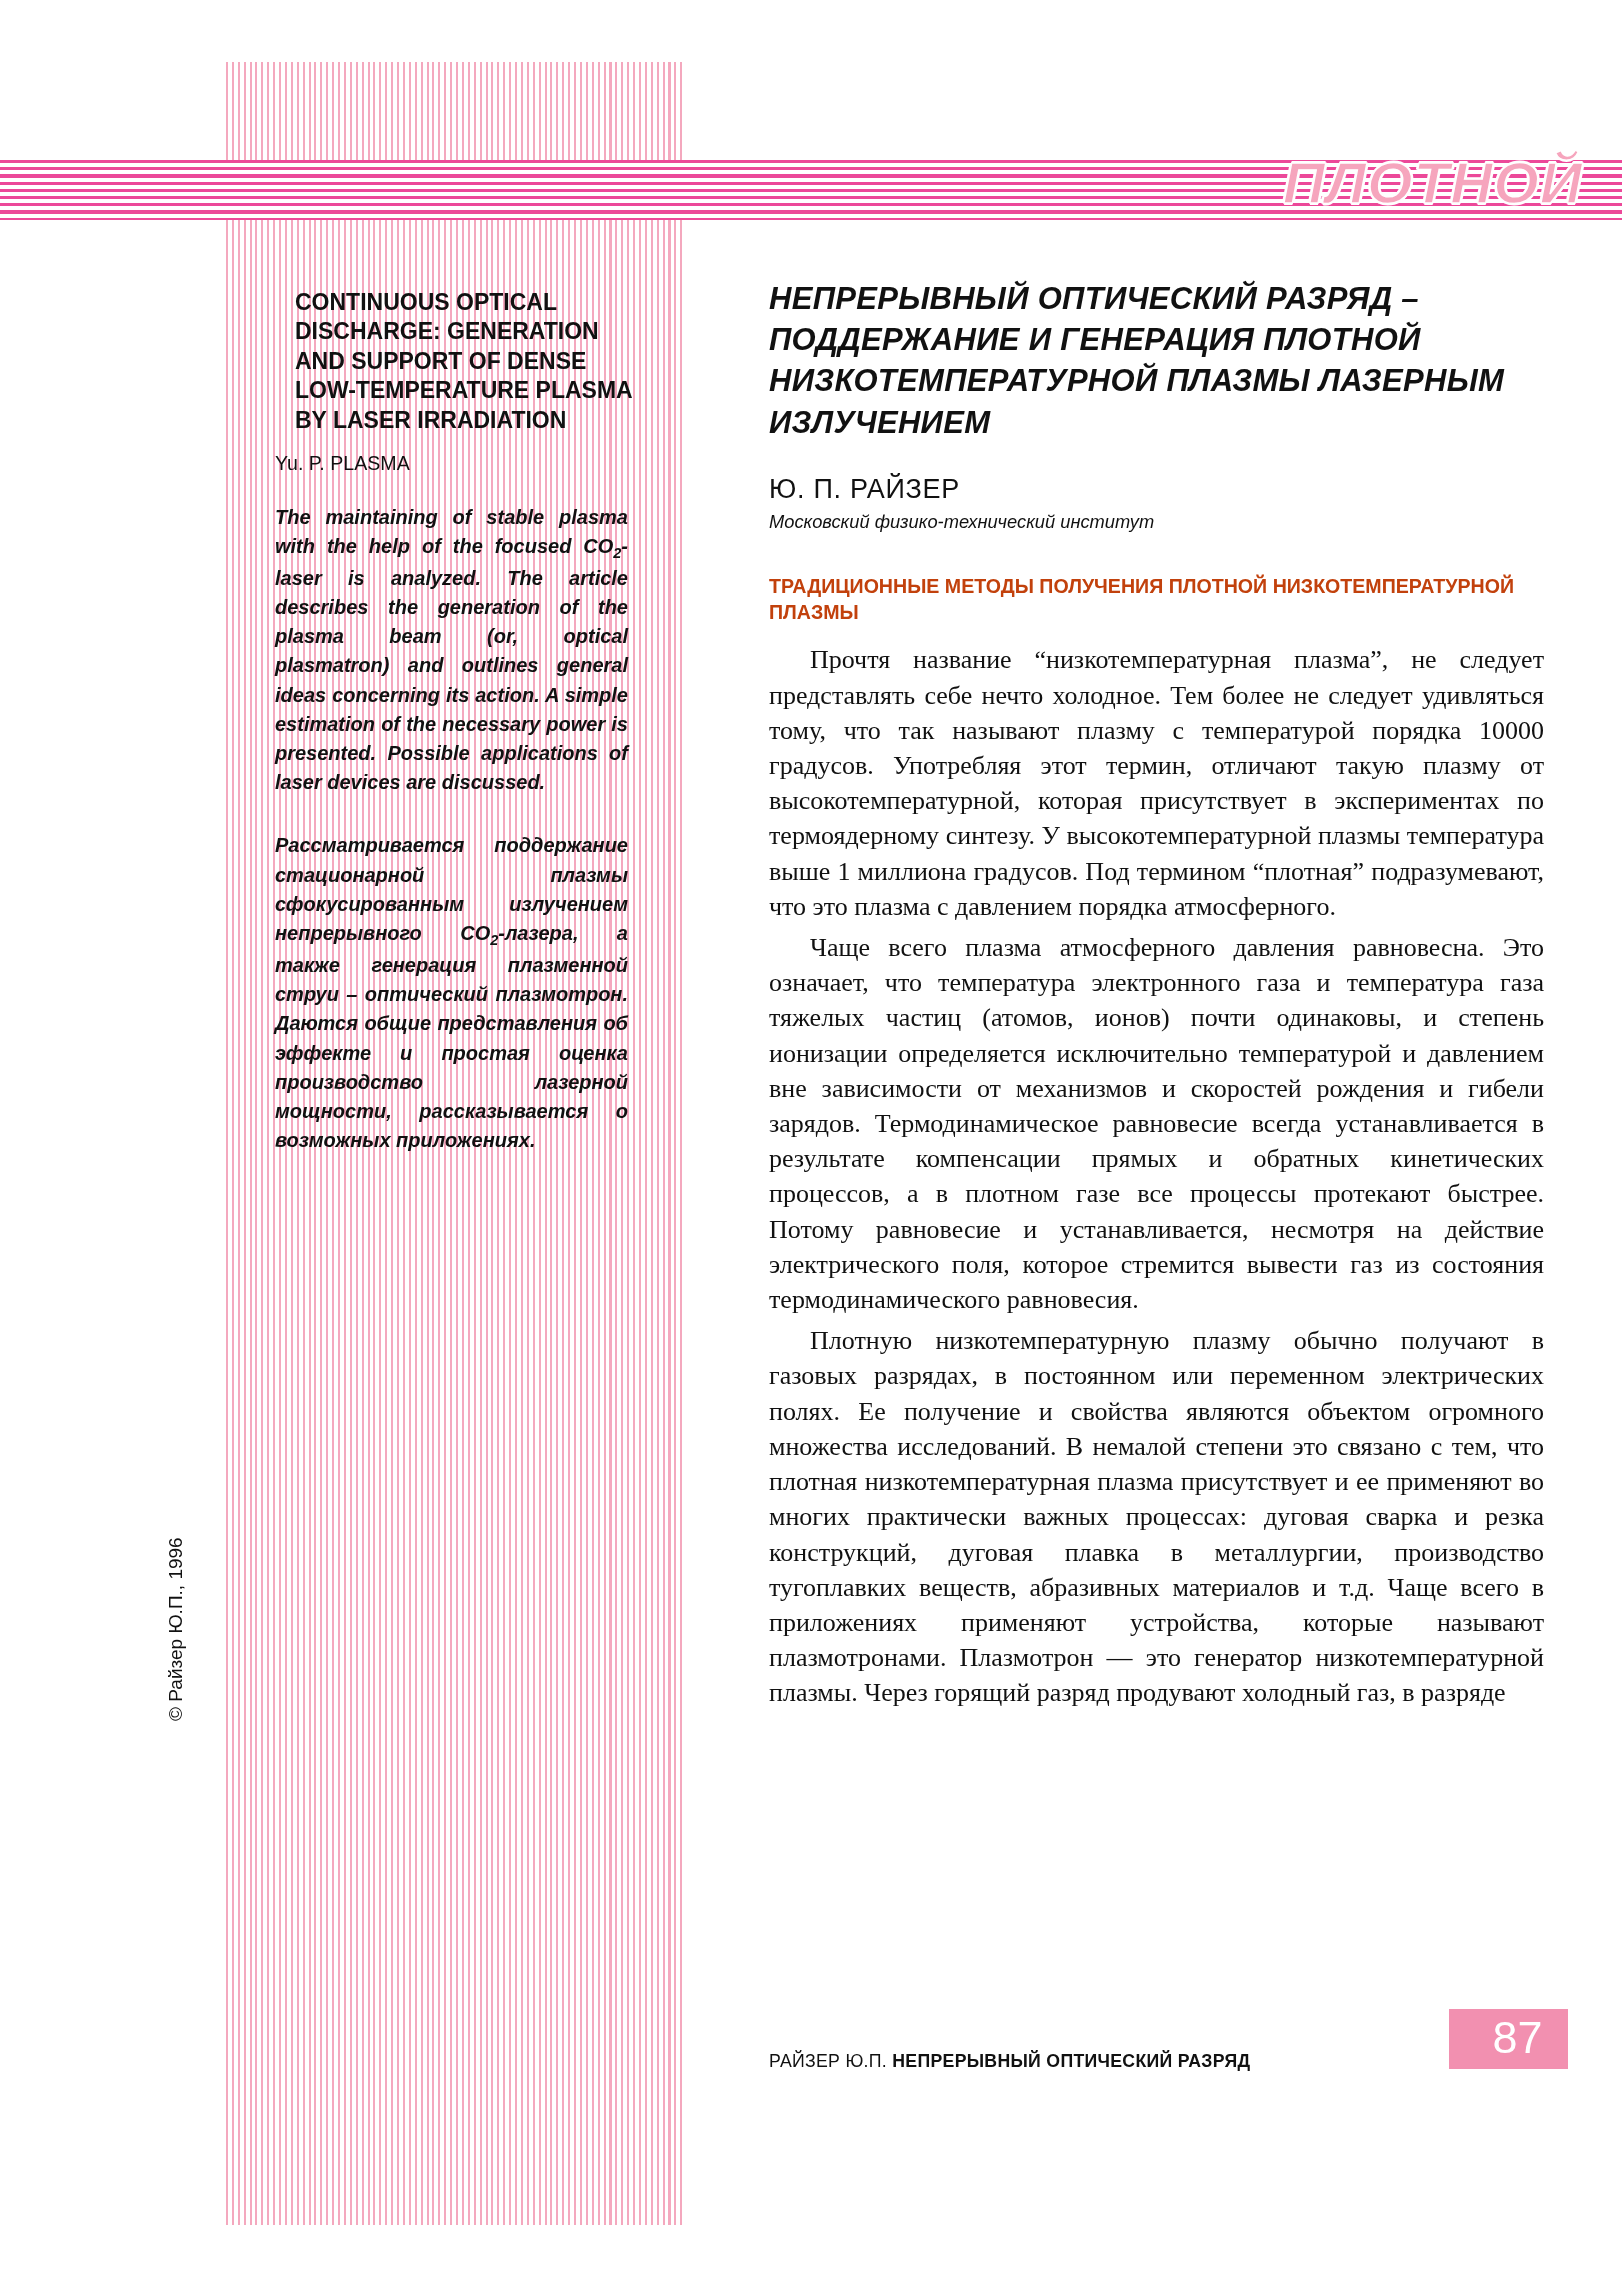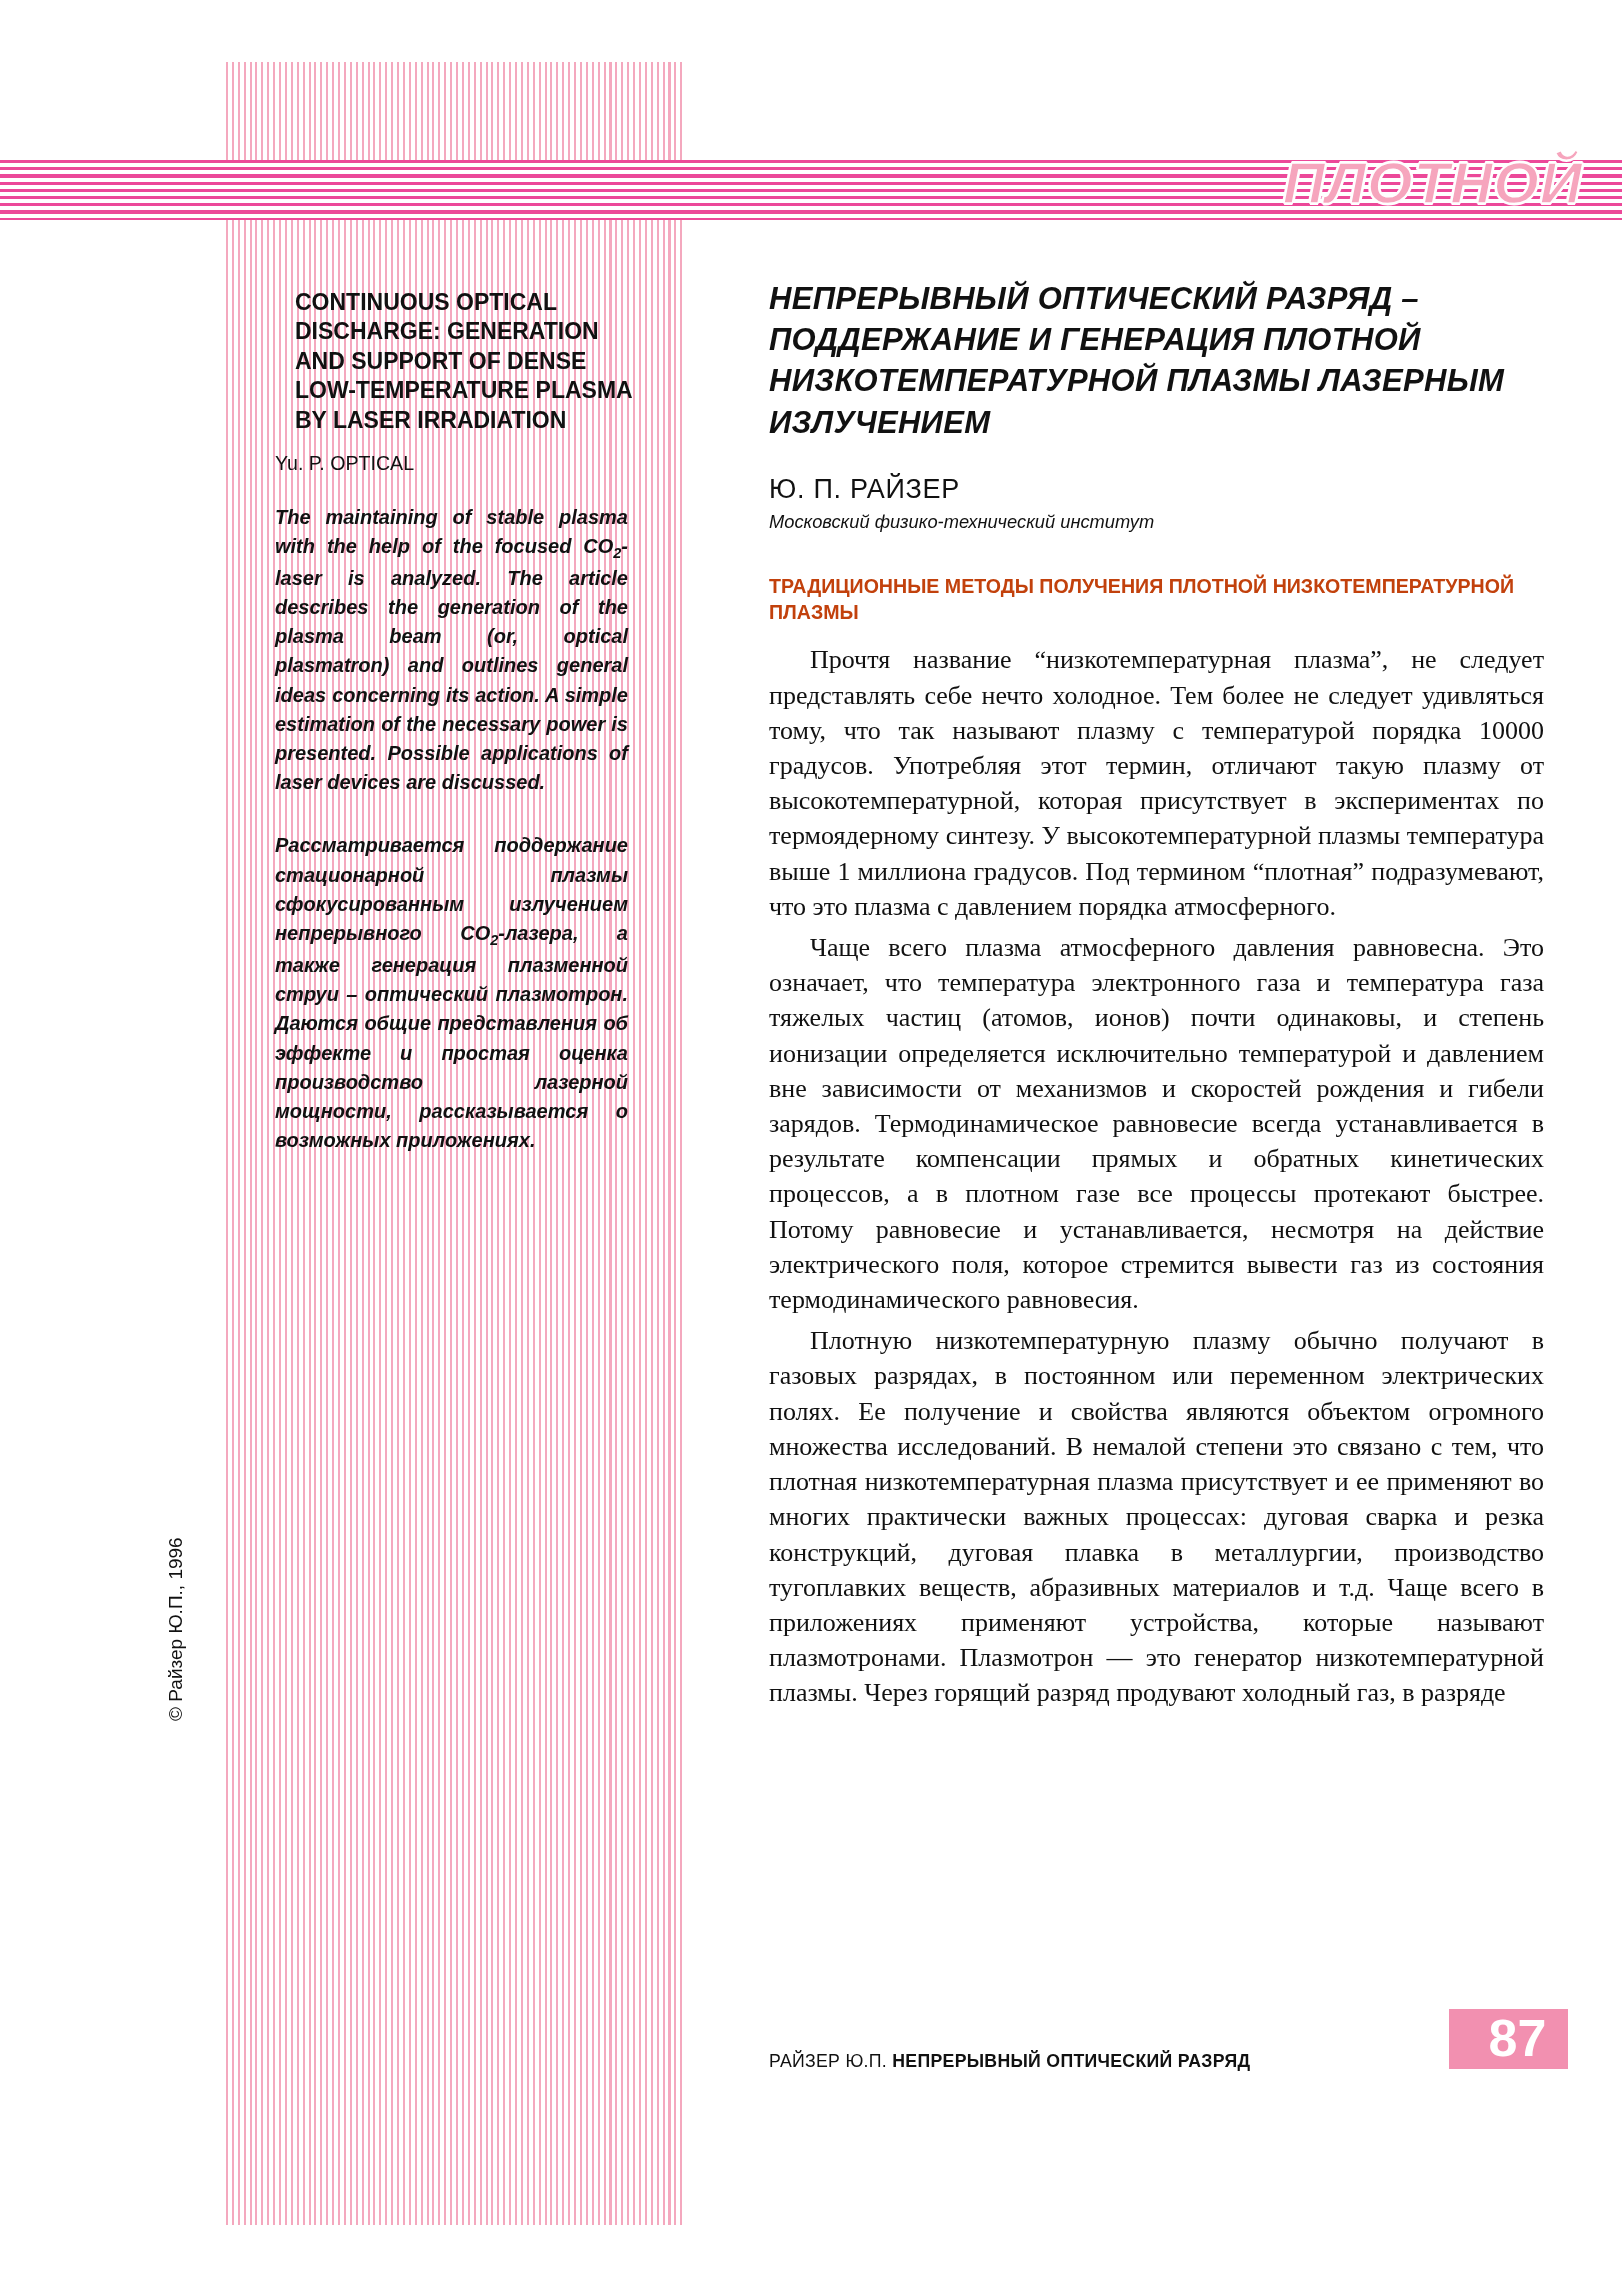--- a/index.html
+++ b/index.html
@@ -193,37 +193,37 @@
   #page-number {
     position: absolute;
     left: 1449px;
     top: 2008px;
     width: 137px;
     height: 60px;
     display: flex;
     align-items: center;
     justify-content: center;
     font-family: "Liberation Sans", sans-serif;
-    font-weight: bold;
-    font-size: 52px;
+    font-weight: normal;
+    font-size: 45px;
     color: #ffffff;
     z-index: 7;
   }
 </style>
 </head>
 <body>
 
 <div class="stripe-vertical" id="left-panel"></div>
 <div class="stripe-horizontal" id="header-band"></div>
 
 <div id="masthead">ПЛОТНОЙ</div>
 
 <div id="abstract-col">
   <h1 id="en-title">CONTINUOUS OPTICAL DISCHARGE: GENERATION AND SUPPORT OF DENSE LOW-TEMPERATURE PLASMA BY LASER IRRADIATION</h1>
-  <div id="en-author">Yu. P. OPTICAL</div>
+  <div id="en-author">Yu. P. PLASMA</div>
 
   <p class="abstract-text"><span>The maintaining of stable plasma with the help of the focused CO</span><sub>2</sub><span>-laser is analyzed. The article describes the generation of the plasma beam (or, optical plasmatron) and outlines general ideas concerning its action. A simple estimation of the necessary power is presented. Possible applications of laser devices are discussed.</span></p>
 
   <p class="abstract-text"><span>Рассматривается поддержание стационарной плазмы сфокусированным излучением непрерывного CO</span><sub>2</sub><span>-лазера, а также генерация плазменной струи – оптический плазмотрон. Даются общие представления об эффекте и простая оценка производство лазерной мощности, рассказывается о возможных приложениях.</span></p>
 </div>
 
 <div id="copyright">© Райзер Ю.П., 1996</div>
 
 <div id="main-col">
   <h1 id="ru-title">НЕПРЕРЫВНЫЙ ОПТИЧЕСКИЙ РАЗРЯД – ПОДДЕРЖАНИЕ И ГЕНЕРАЦИЯ ПЛОТНОЙ НИЗКОТЕМПЕРАТУРНОЙ ПЛАЗМЫ ЛАЗЕРНЫМ ИЗЛУЧЕНИЕМ</h1>

